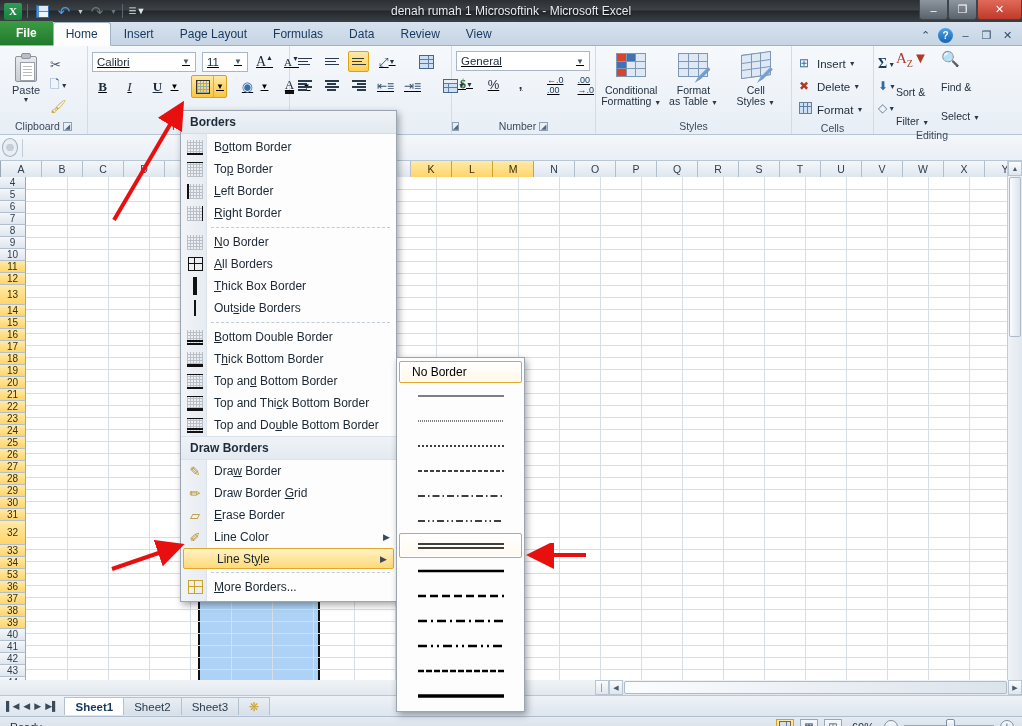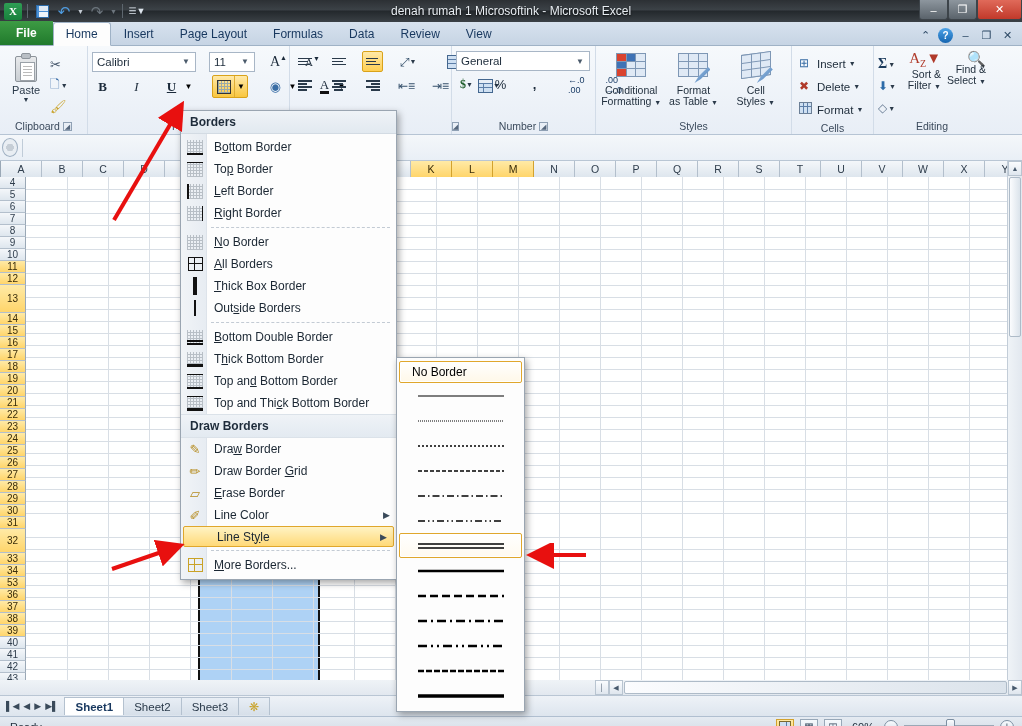--- a/index.html
+++ b/index.html
@@ -155,21 +155,21 @@
   .paste-page::after{
     content:'';position:absolute;left:2px;top:3px;right:2px;height:1px;
     box-shadow:0 0 0 0 #aaa, 0 3px 0 0 #bbb, 0 6px 0 0 #bbb, 0 9px 0 0 #bbb;
     background:#bbb;
   }
   .clip-label { font-size:11px; color:#2b3a4a; margin-top:1px;}
   .clip-small { display:flex;flex-direction:column; gap:1px; padding-top:3px;}
   .clip-btn { display:flex;align-items:center;gap:1px; height:20px; padding:0 2px;}
 
   
-  .fontrow { display:flex; align-items:center; gap:13px; margin-bottom:3px;}
+  .fontrow { display:flex; align-items:center; gap:6px; margin-bottom:3px;text-decoration:underline;}
   .combo {
     background:#fff;border:1px solid #a8b6c6;
     height:20px; display:flex;align-items:center;
     padding:0 2px 0 4px; font-size:11.5px; color:#1c2b3a;
   }
   .combo .cv { flex:1; }
   .caret { font-size:8px; color:#4a5a6b; padding:0 3px; }
   .rbtn {
     min-width:21px;height:21px;
     display:flex;align-items:center;justify-content:center;
@@ -229,21 +229,21 @@
   }
 
   
   .cells-btn { display:flex;align-items:center;gap:3px;height:23px;font-size:11.5px;color:#22303e;padding:0 3px;}
   .cells-ico { width:15px;height:15px;position:relative;}
 
   
   .edit-col { display:flex; flex-direction:column; }
   .edit-row { display:flex;align-items:center;gap:1px;height:22px;}
   .sum-ico{font-size:14px;font-weight:bold;color:#1b3a5c;font-family:"Liberation Serif",serif;}
-  .ed-btn { display:flex;flex-direction:column;align-items:flex-end;width:46px;font-size:10.5px;line-height:11px;color:#23313f;text-align:center;}
+  .ed-btn { display:flex;flex-direction:column;align-items:flex-start;width:46px;font-size:10.5px;line-height:11px;color:#23313f;text-align:center;gap:18px;}
 
   
   .fbar {
     height:26px; background:linear-gradient(to bottom,#f4f7fa,#e9eff6);
     display:flex; align-items:center; border-bottom:1px solid #b9c6d4;
   }
   .namebox {
     width:160px;height:19px;margin-left:4px;
     background:#fff;border:1px solid #9fb0c2;
     display:flex;align-items:center; position:relative;
@@ -863,21 +863,21 @@
     <div class="rowhdr" id="rowhdr-cells">
         <div class="rh" style="height: 12px;">4</div>
         <div class="rh" style="height: 12px;">5</div>
         <div class="rh" style="height: 12px;">6</div>
         <div class="rh" style="height: 12px;">7</div>
         <div class="rh" style="height: 12px;">8</div>
         <div class="rh" style="height: 12px;">9</div>
         <div class="rh" style="height: 12px;">10</div>
         <div class="rh sel" style="height: 12px;">11</div>
         <div class="rh sel" style="height: 12px;">12</div>
-        <div class="rh sel" style="height: 28px;">13</div>
+        <div class="rh sel" style="height: 20px;">13</div>
         <div class="rh sel" style="height: 12px;">14</div>
         <div class="rh sel" style="height: 12px;">15</div>
         <div class="rh sel" style="height: 12px;">16</div>
         <div class="rh sel" style="height: 12px;">17</div>
         <div class="rh sel" style="height: 12px;">18</div>
         <div class="rh sel" style="height: 12px;">19</div>
         <div class="rh sel" style="height: 12px;">20</div>
         <div class="rh sel" style="height: 12px;">21</div>
         <div class="rh sel" style="height: 12px;">22</div>
         <div class="rh sel" style="height: 12px;">23</div>
@@ -1132,20 +1132,31 @@
         <div class="mi">
           <span class="mi-ico">
             <span class="bi">
               <div class="dots"></div>
               <div class="edge et"></div>
               <div class="edge ebth"></div>
             </span>
           </span>
           <span class="mi-label">Top and Thi<u>c</u>k Bottom Border</span>
         </div>
+        <div class="mi">
+          <span class="mi-ico">
+            <span class="bi">
+              <div class="dots"></div>
+              <div class="edge et"></div>
+              <div class="edge eb"></div>
+              <div class="edge eb2"></div>
+            </span>
+          </span>
+          <span class="mi-label">Top and Do<u>u</u>ble Bottom Border</span>
+        </div>
       </div>
     <div class="mi-group">Draw Borders</div>
     <div id="draw-items">
         <div class="mi">
           <span class="mi-ico">
             <span style="font-size:13px;color:#b58b1e">✎</span>
           </span>
           <span class="mi-label">Dra<u>w</u> Border</span>
         </div>
         <div class="mi">

